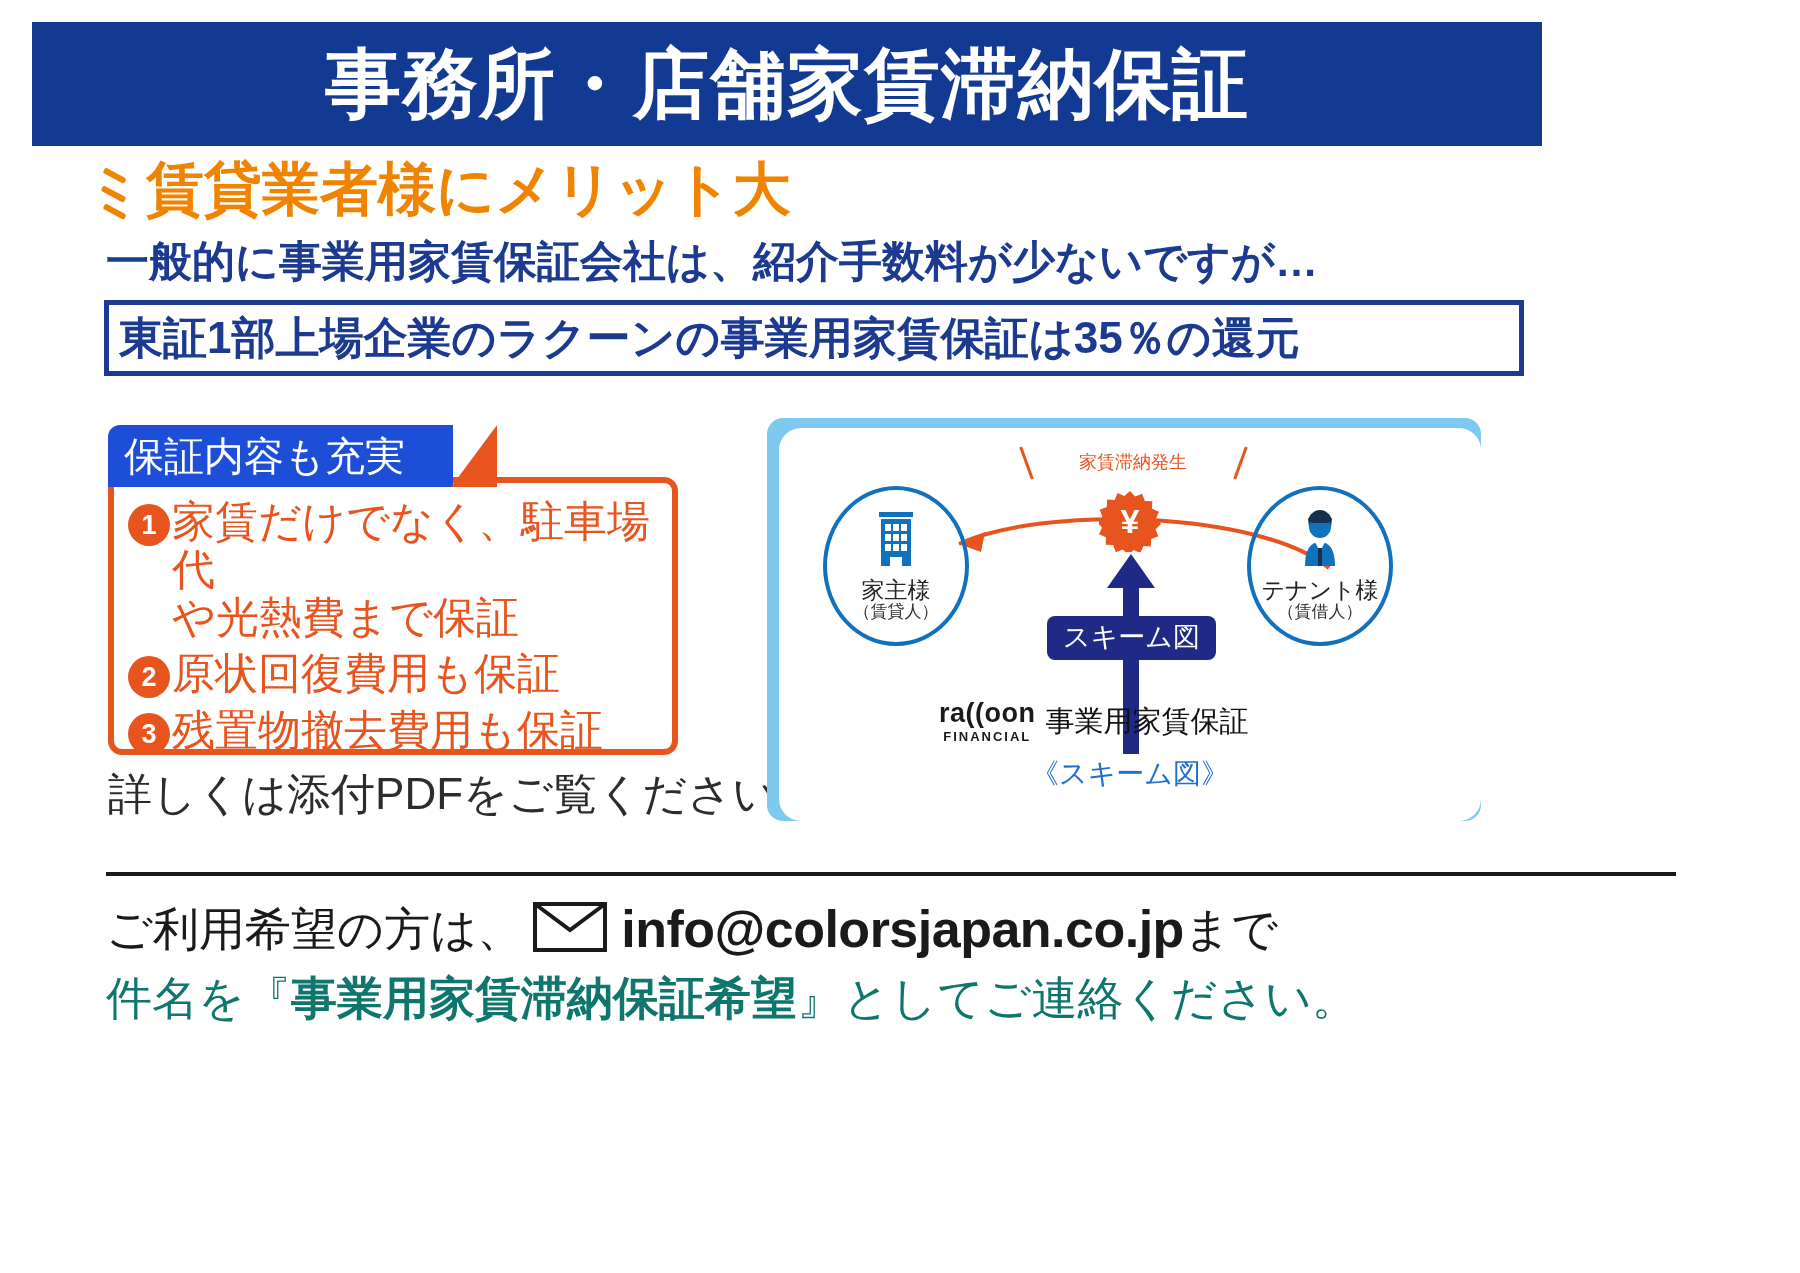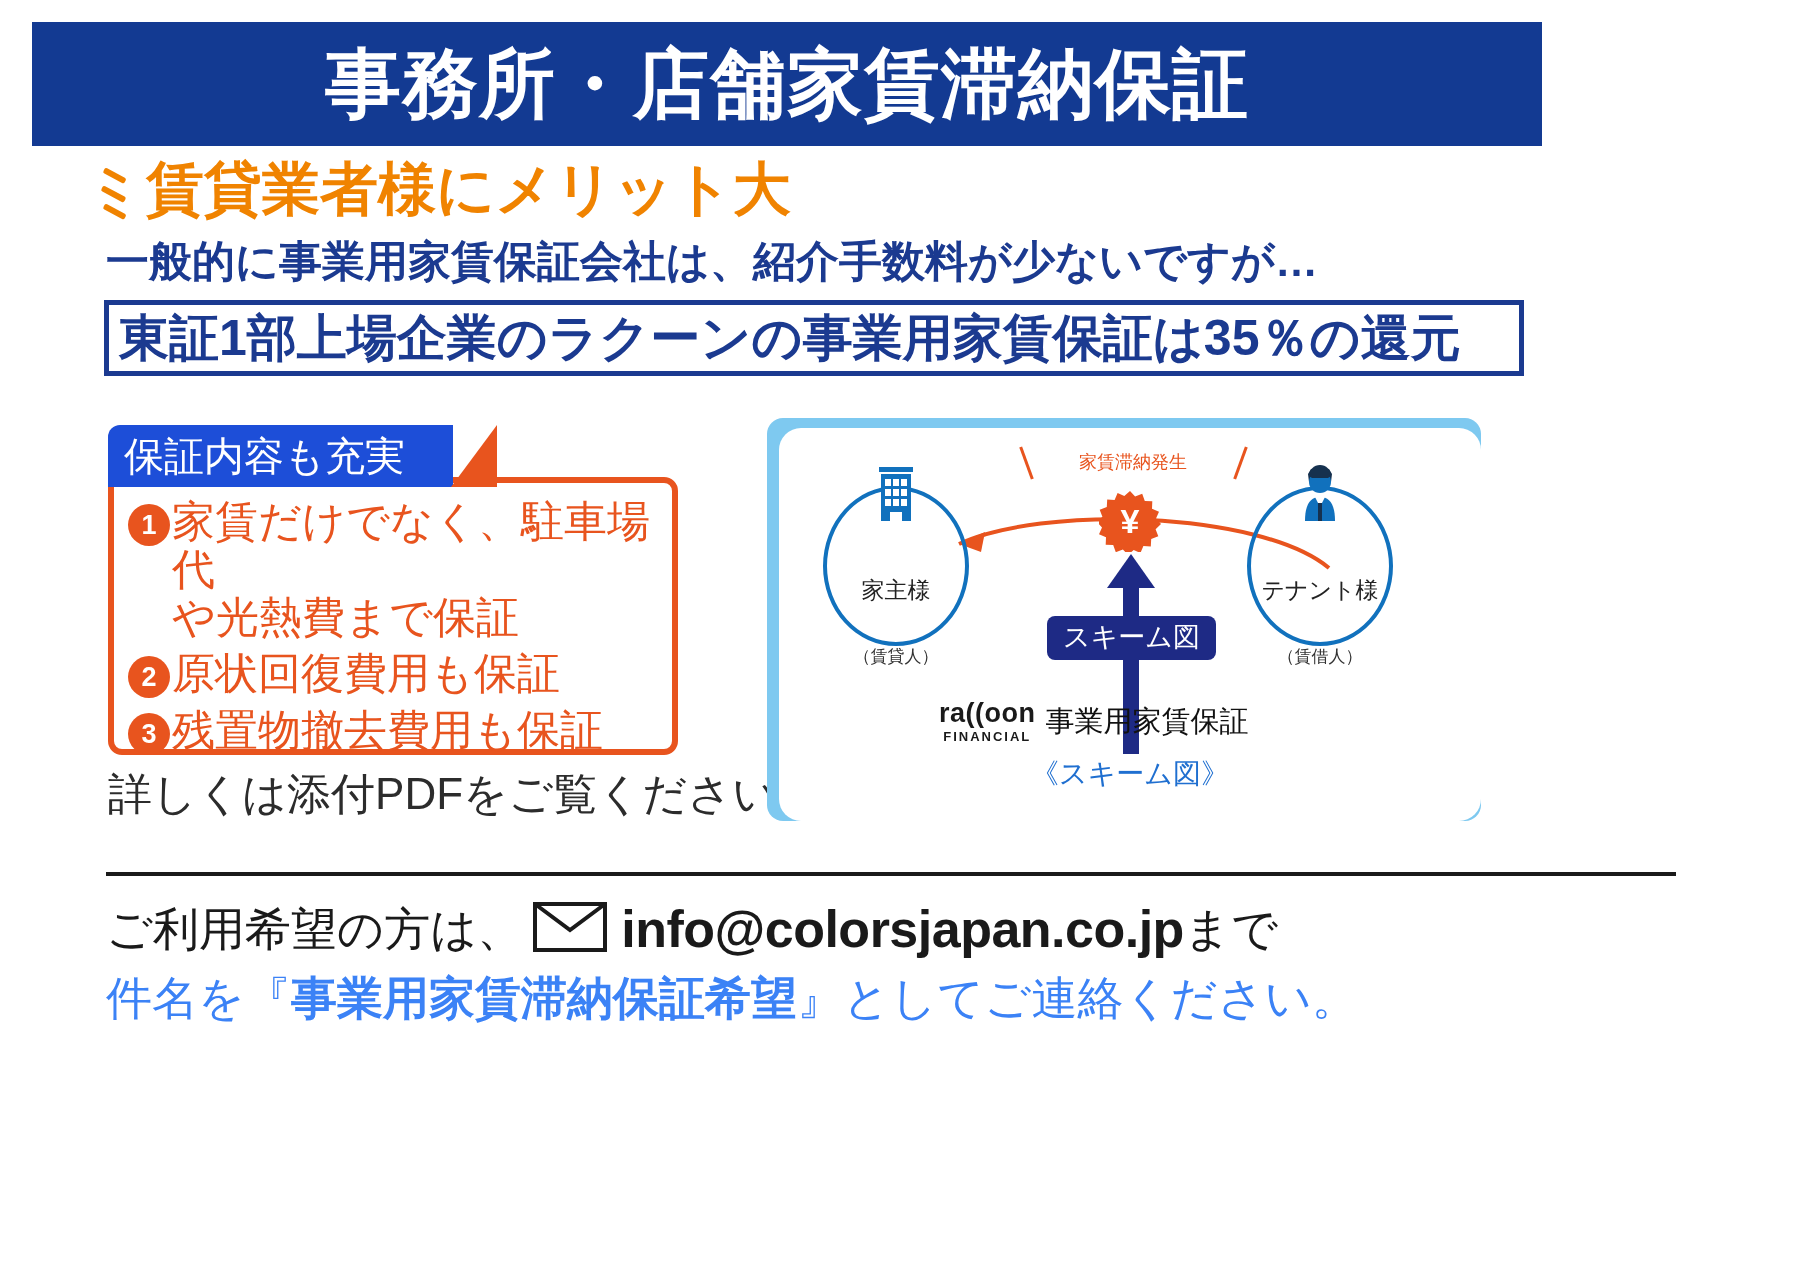--- a/index.html
+++ b/index.html
@@ -76,21 +76,21 @@
   
   .highlight-box {
     position: absolute;
     left: 104px; top: 300px;
     width: 1420px; height: 76px;
     border: 5px solid #1b3a90;
     display: flex; align-items: center;
   }
   .highlight-text {
     color: #1b3a90;
-    font-size: 50px;
+    font-size: 44px;
     font-weight: 700;
     line-height: 1;
     white-space: nowrap;
     padding-left: 10px;
   }
 
   
   .guar-panel {
     position: absolute;
     left: 108px; top: 425px;
@@ -181,21 +181,20 @@
 
   .node-circle {
     position: absolute;
     width: 146px; height: 160px;
     border: 4px solid #1171bd;
     border-radius: 50%;
     display: flex;
     flex-direction: column;
     align-items: center;
     justify-content: center;
-    gap: 45px;
   }
   .node-left  { left: 44px;  top: 58px; }
   .node-right { left: 468px; top: 58px; }
   .node-icon { margin-bottom: 6px; }
   .node-label {
     color: #222222;
     font-size: 23px;
     font-weight: 500;
     line-height: 1.05;
     white-space: nowrap;
@@ -332,21 +331,21 @@
   .footer-email {
     color: #1a1a1a;
     font-size: 52px;
     font-weight: 700;
     line-height: 1;
     letter-spacing: -0.5px;
   }
   .footer-line2 {
     position: absolute;
     left: 106px; top: 975px;
-    color: #3b82f6;
+    color: #0f766e;
     font-size: 46px;
     line-height: 1;
     white-space: nowrap;
   }
   .footer-line2 b { font-weight: 700; }
 </style>
 </head>
 <body>
 
 <div id="page">

